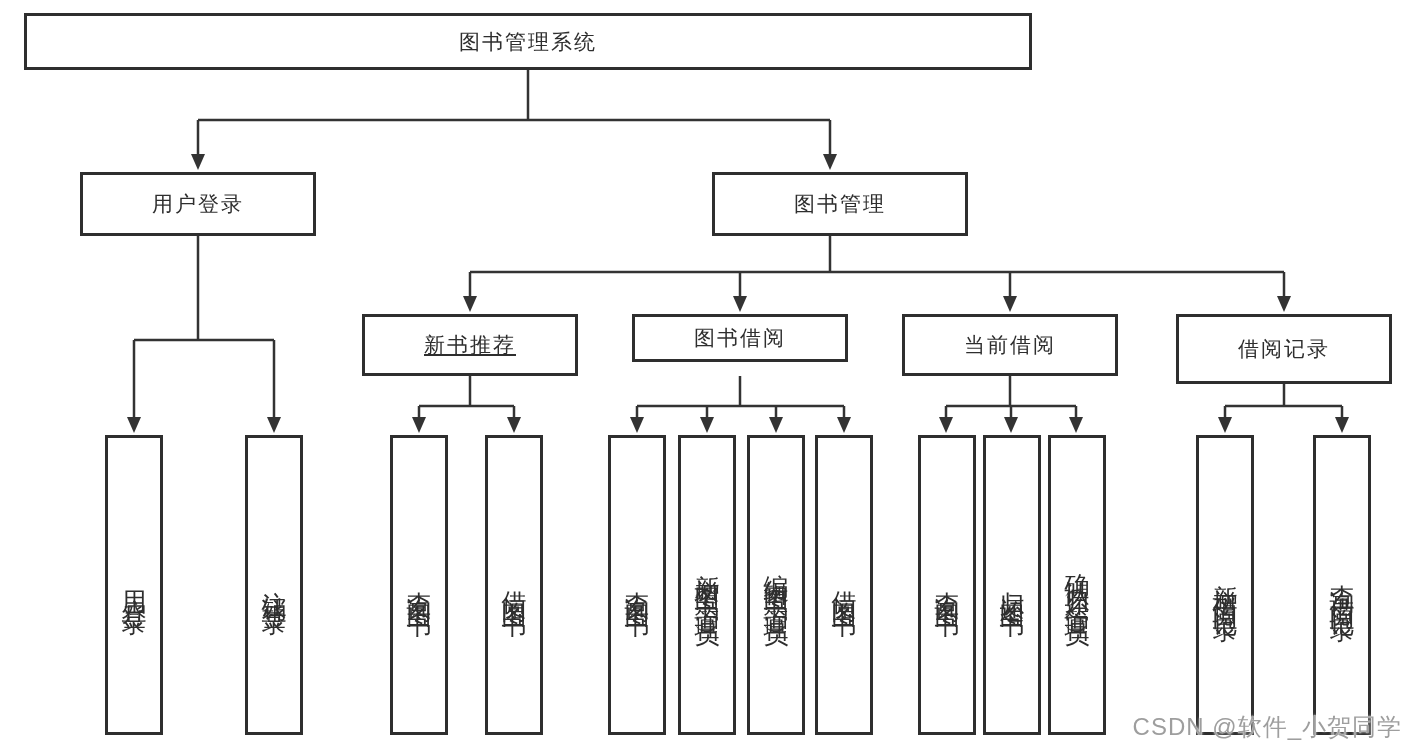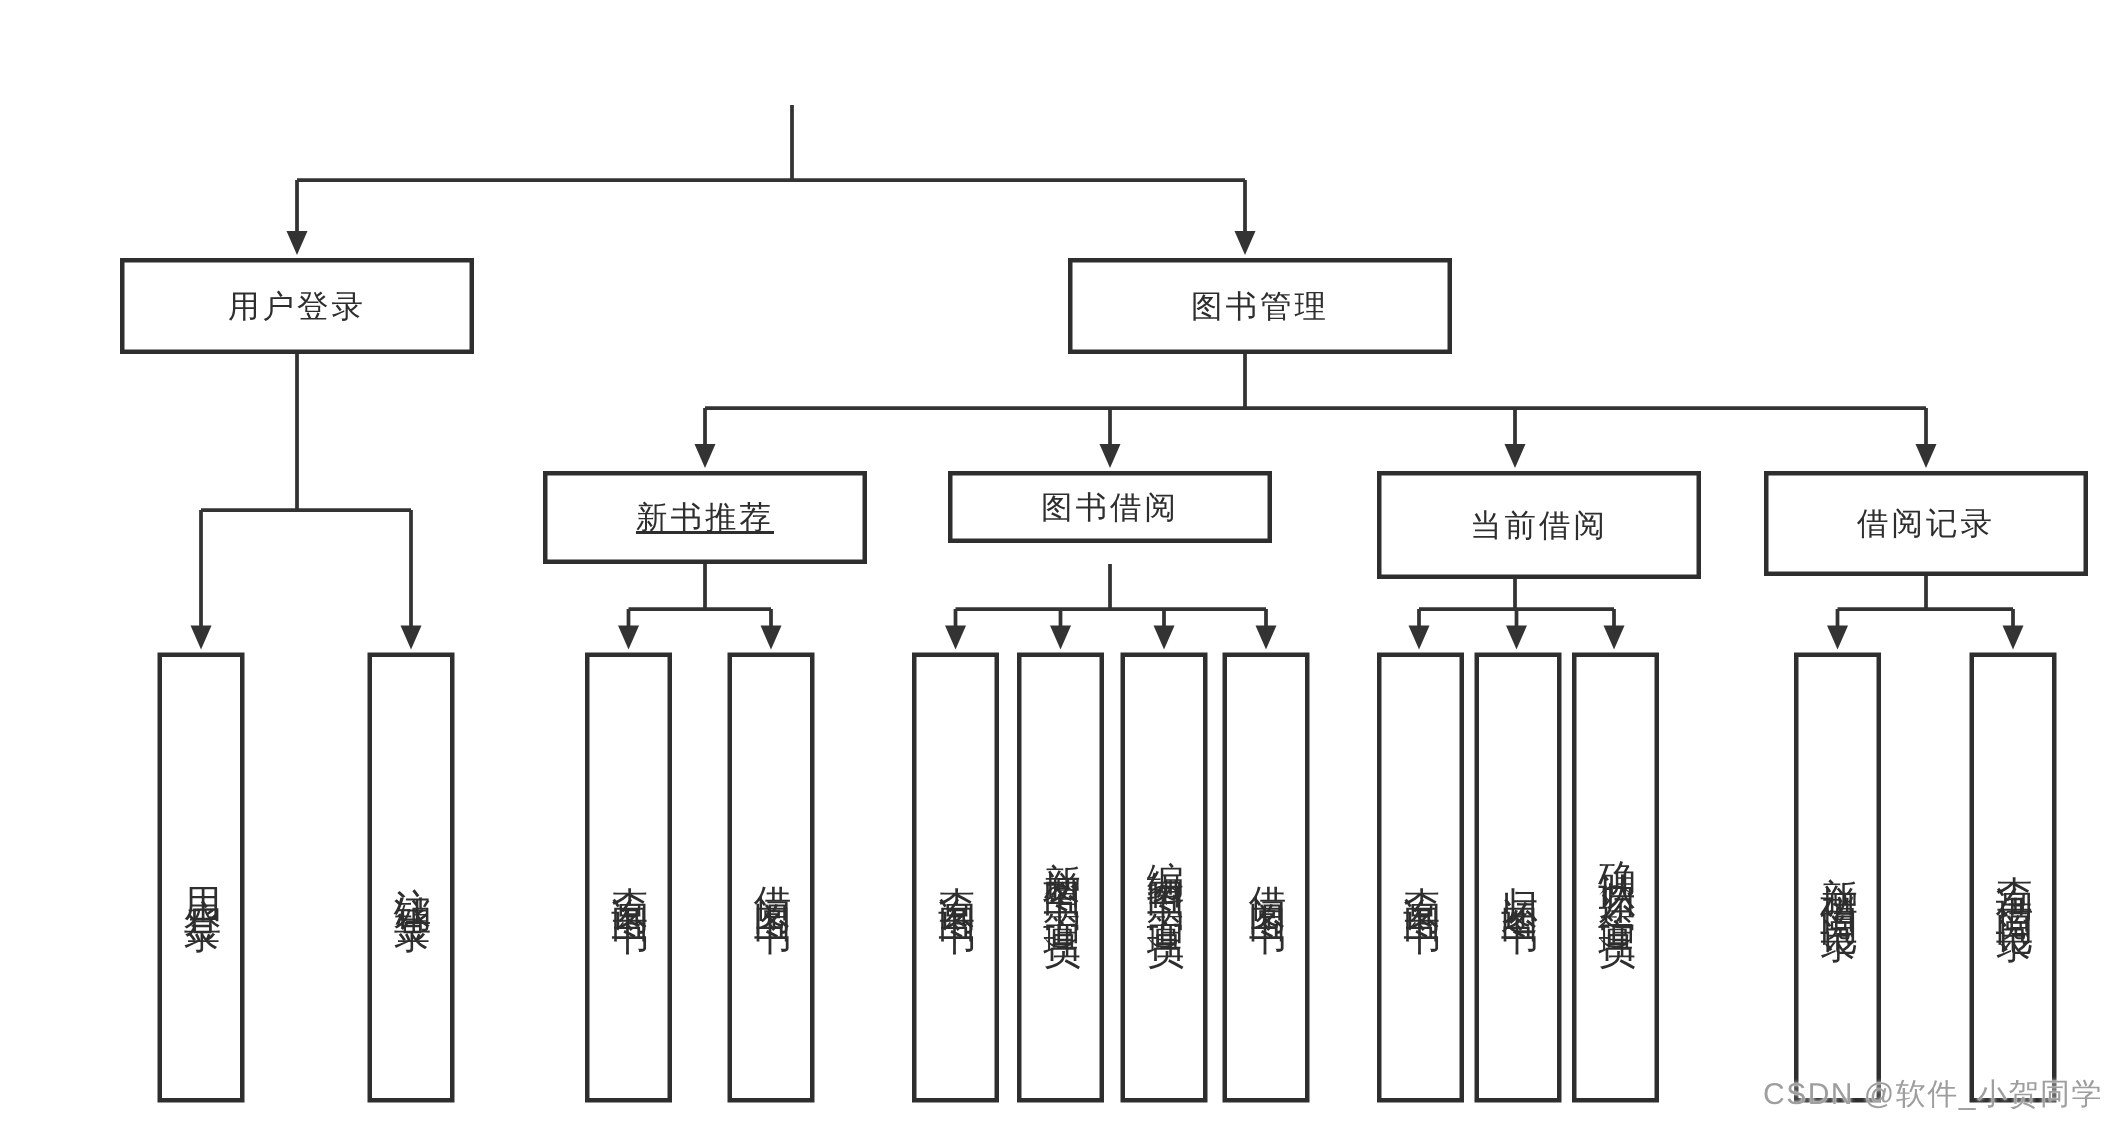--- a/index.html
+++ b/index.html
@@ -59,42 +59,42 @@
     white-space: nowrap;
   }
   
   #n-root            { left: 24px;  top: 13px;  width: 1008px; height: 57px; }
   
   #n-user-login-grp  { left: 80px;  top: 172px; width: 236px;  height: 64px; }
   #n-book-mgmt       { left: 712px; top: 172px; width: 256px;  height: 64px; }
   
   #n-new-book-rec    { left: 362px;  top: 314px; width: 216px; height: 62px; text-decoration: underline; }
   #n-book-borrow     { left: 632px;  top: 314px; width: 216px; height: 48px; }
-  #n-current-borrow  { left: 902px;  top: 314px; width: 216px; height: 72px; margin-left: 16px; }
+  #n-current-borrow  { left: 902px;  top: 314px; width: 216px; height: 62px; }
   #n-borrow-records  { left: 1176px; top: 314px; width: 216px; height: 70px; }
   
   #v-user-login  { left: 105px;  }
   #v-logout      { left: 245px;  }
   #v-nb-query    { left: 390px;  }
   #v-nb-borrow   { left: 485px;  }
   #v-bb-query    { left: 608px;  }
   #v-bb-add      { left: 678px;  }
   #v-bb-edit     { left: 747px;  }
   #v-bb-borrow   { left: 815px;  }
   #v-cb-query    { left: 918px;  }
   #v-cb-return   { left: 983px;  }
   #v-cb-confirm  { left: 1048px; }
   #v-br-add      { left: 1196px; }
   #v-br-query    { left: 1313px; }
 
   .watermark {
     position: absolute;
     right: 3px;
     bottom: 4px;
-    font-size: 20px;
+    font-size: 24px;
     letter-spacing: 1px;
     color: #9e9e9e;
     text-shadow: 0 0 3px #ffffff, 0 0 1px #ffffff;
     z-index: 5;
   }
 </style>
 </head>
 <body>
 
 <div class="stage">
@@ -158,20 +158,23 @@
       <polygon points="769,417 783,417 776,433"></polygon>
       <polygon points="837,417 851,417 844,433"></polygon>
       <polygon points="939,417 953,417 946,433"></polygon>
       <polygon points="1004,417 1018,417 1011,433"></polygon>
       <polygon points="1069,417 1083,417 1076,433"></polygon>
       <polygon points="1218,417 1232,417 1225,433"></polygon>
       <polygon points="1335,417 1349,417 1342,433"></polygon>
     </g>
   </svg>
 
+  <div class="hbox" id="n-root">
+    <span>图书管理系统</span>
+  </div>
 
   <div class="hbox" id="n-user-login-grp">
     <span>用户登录</span>
   </div>
   <div class="hbox" id="n-book-mgmt">
     <span>图书管理</span>
   </div>
 
   <div class="hbox" id="n-new-book-rec">
     <span>新书推荐</span>

